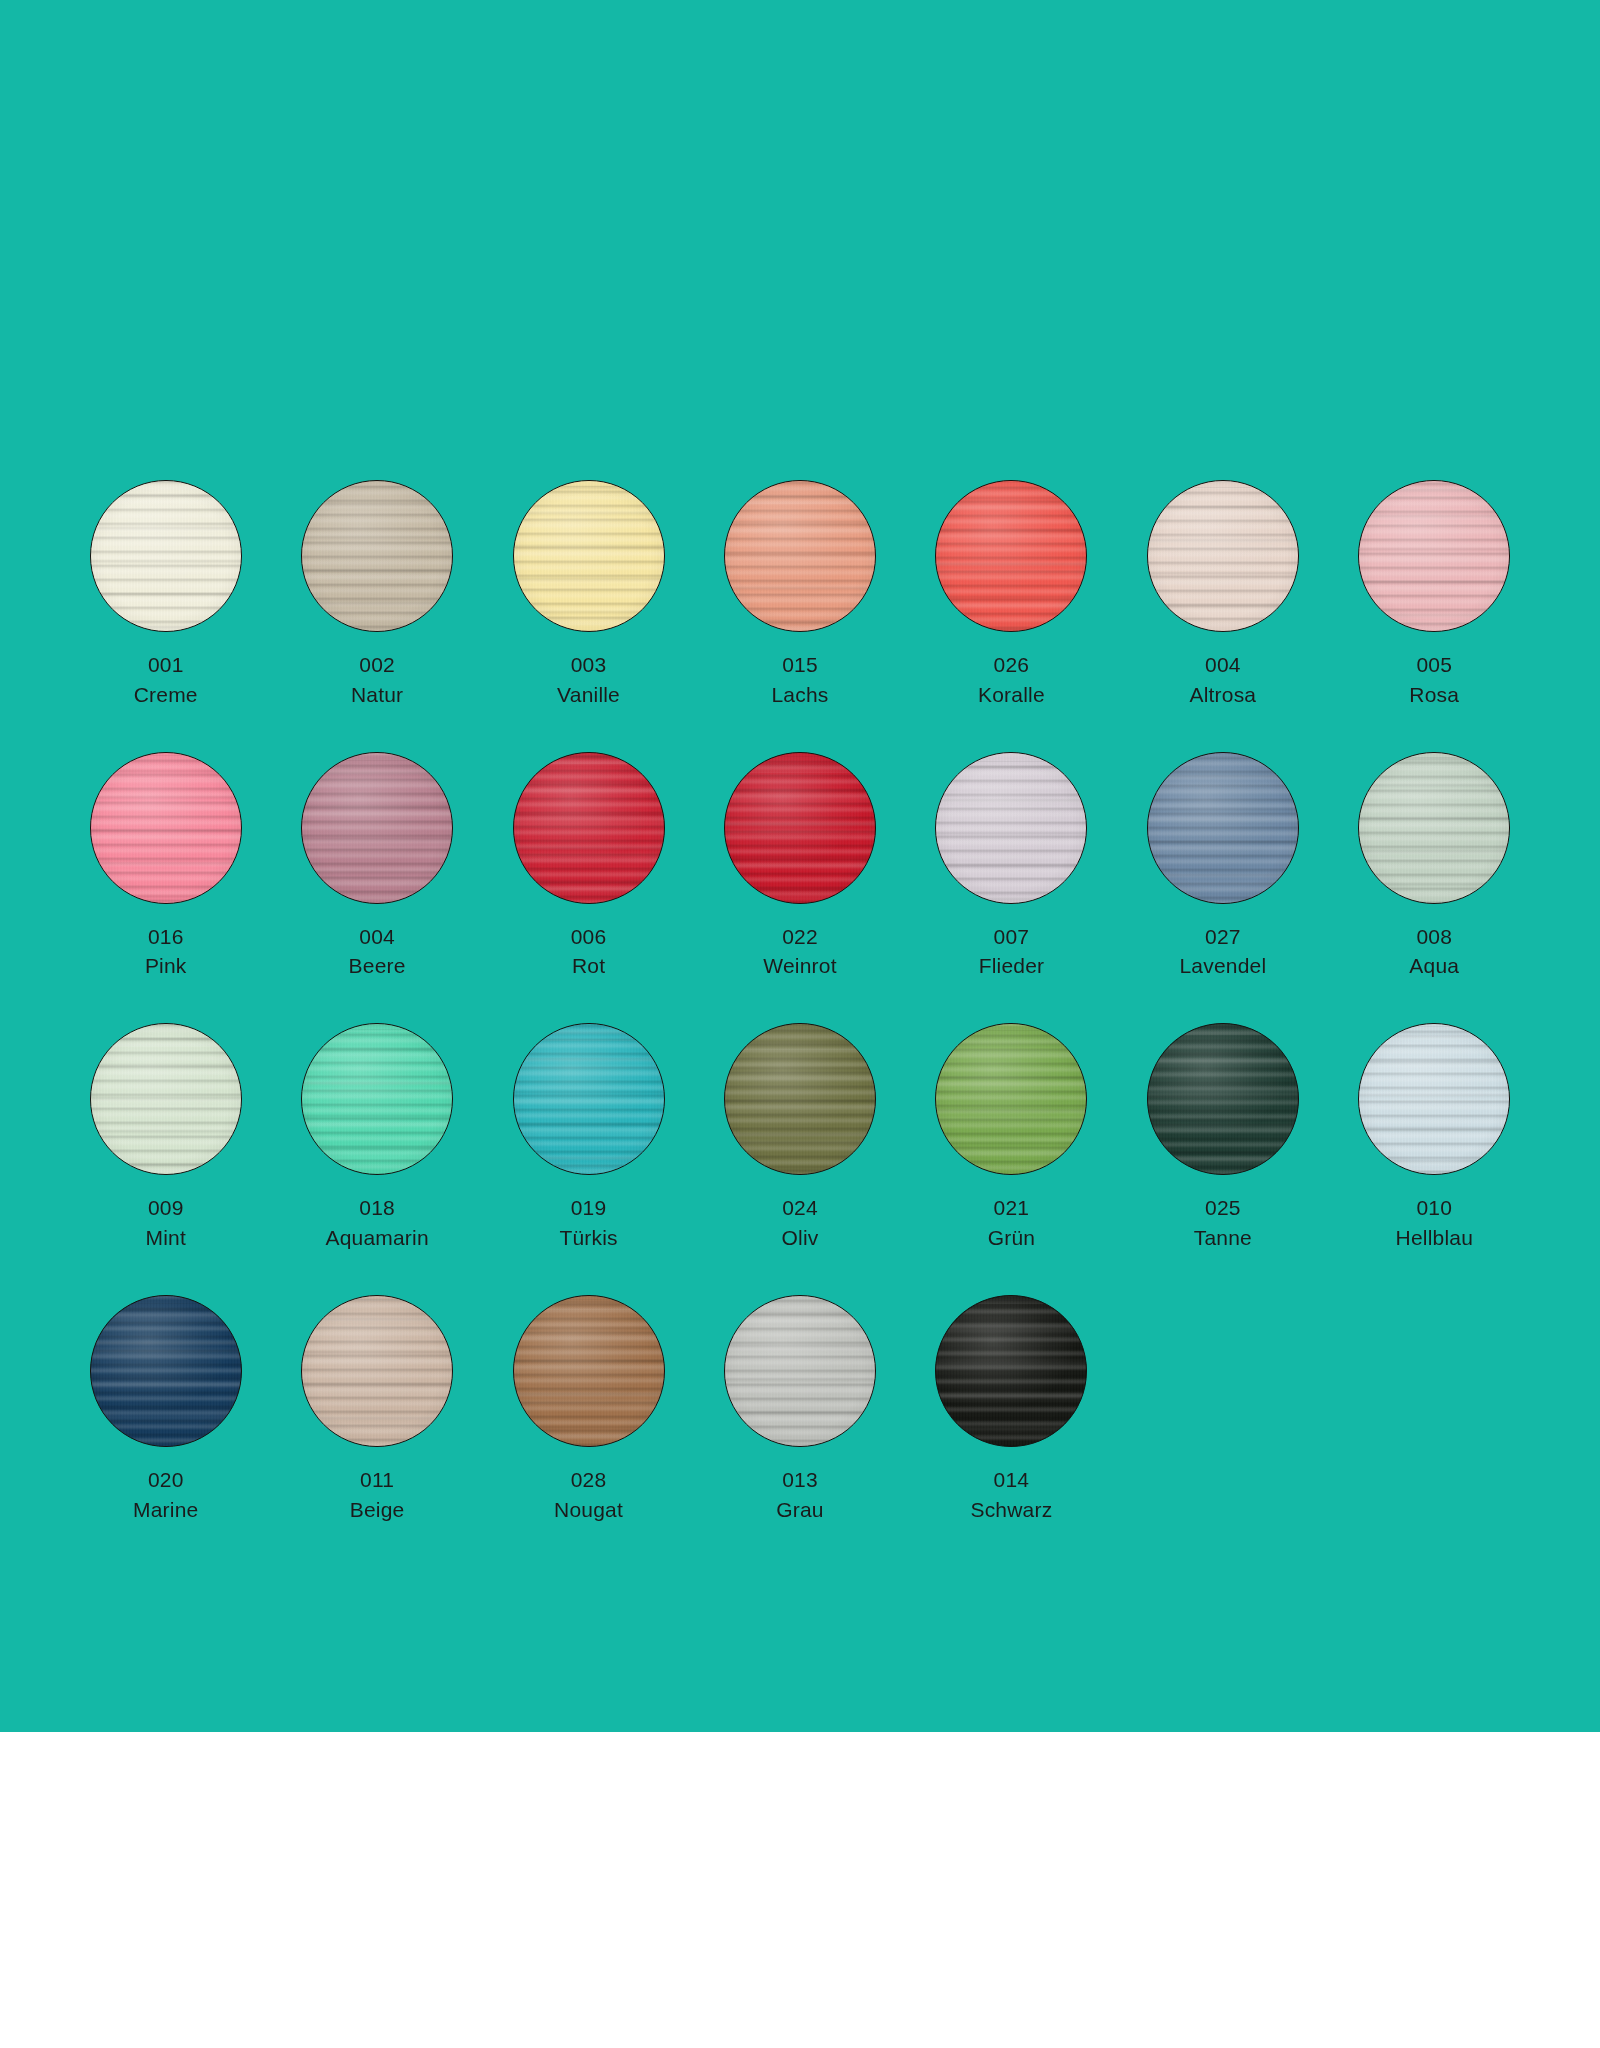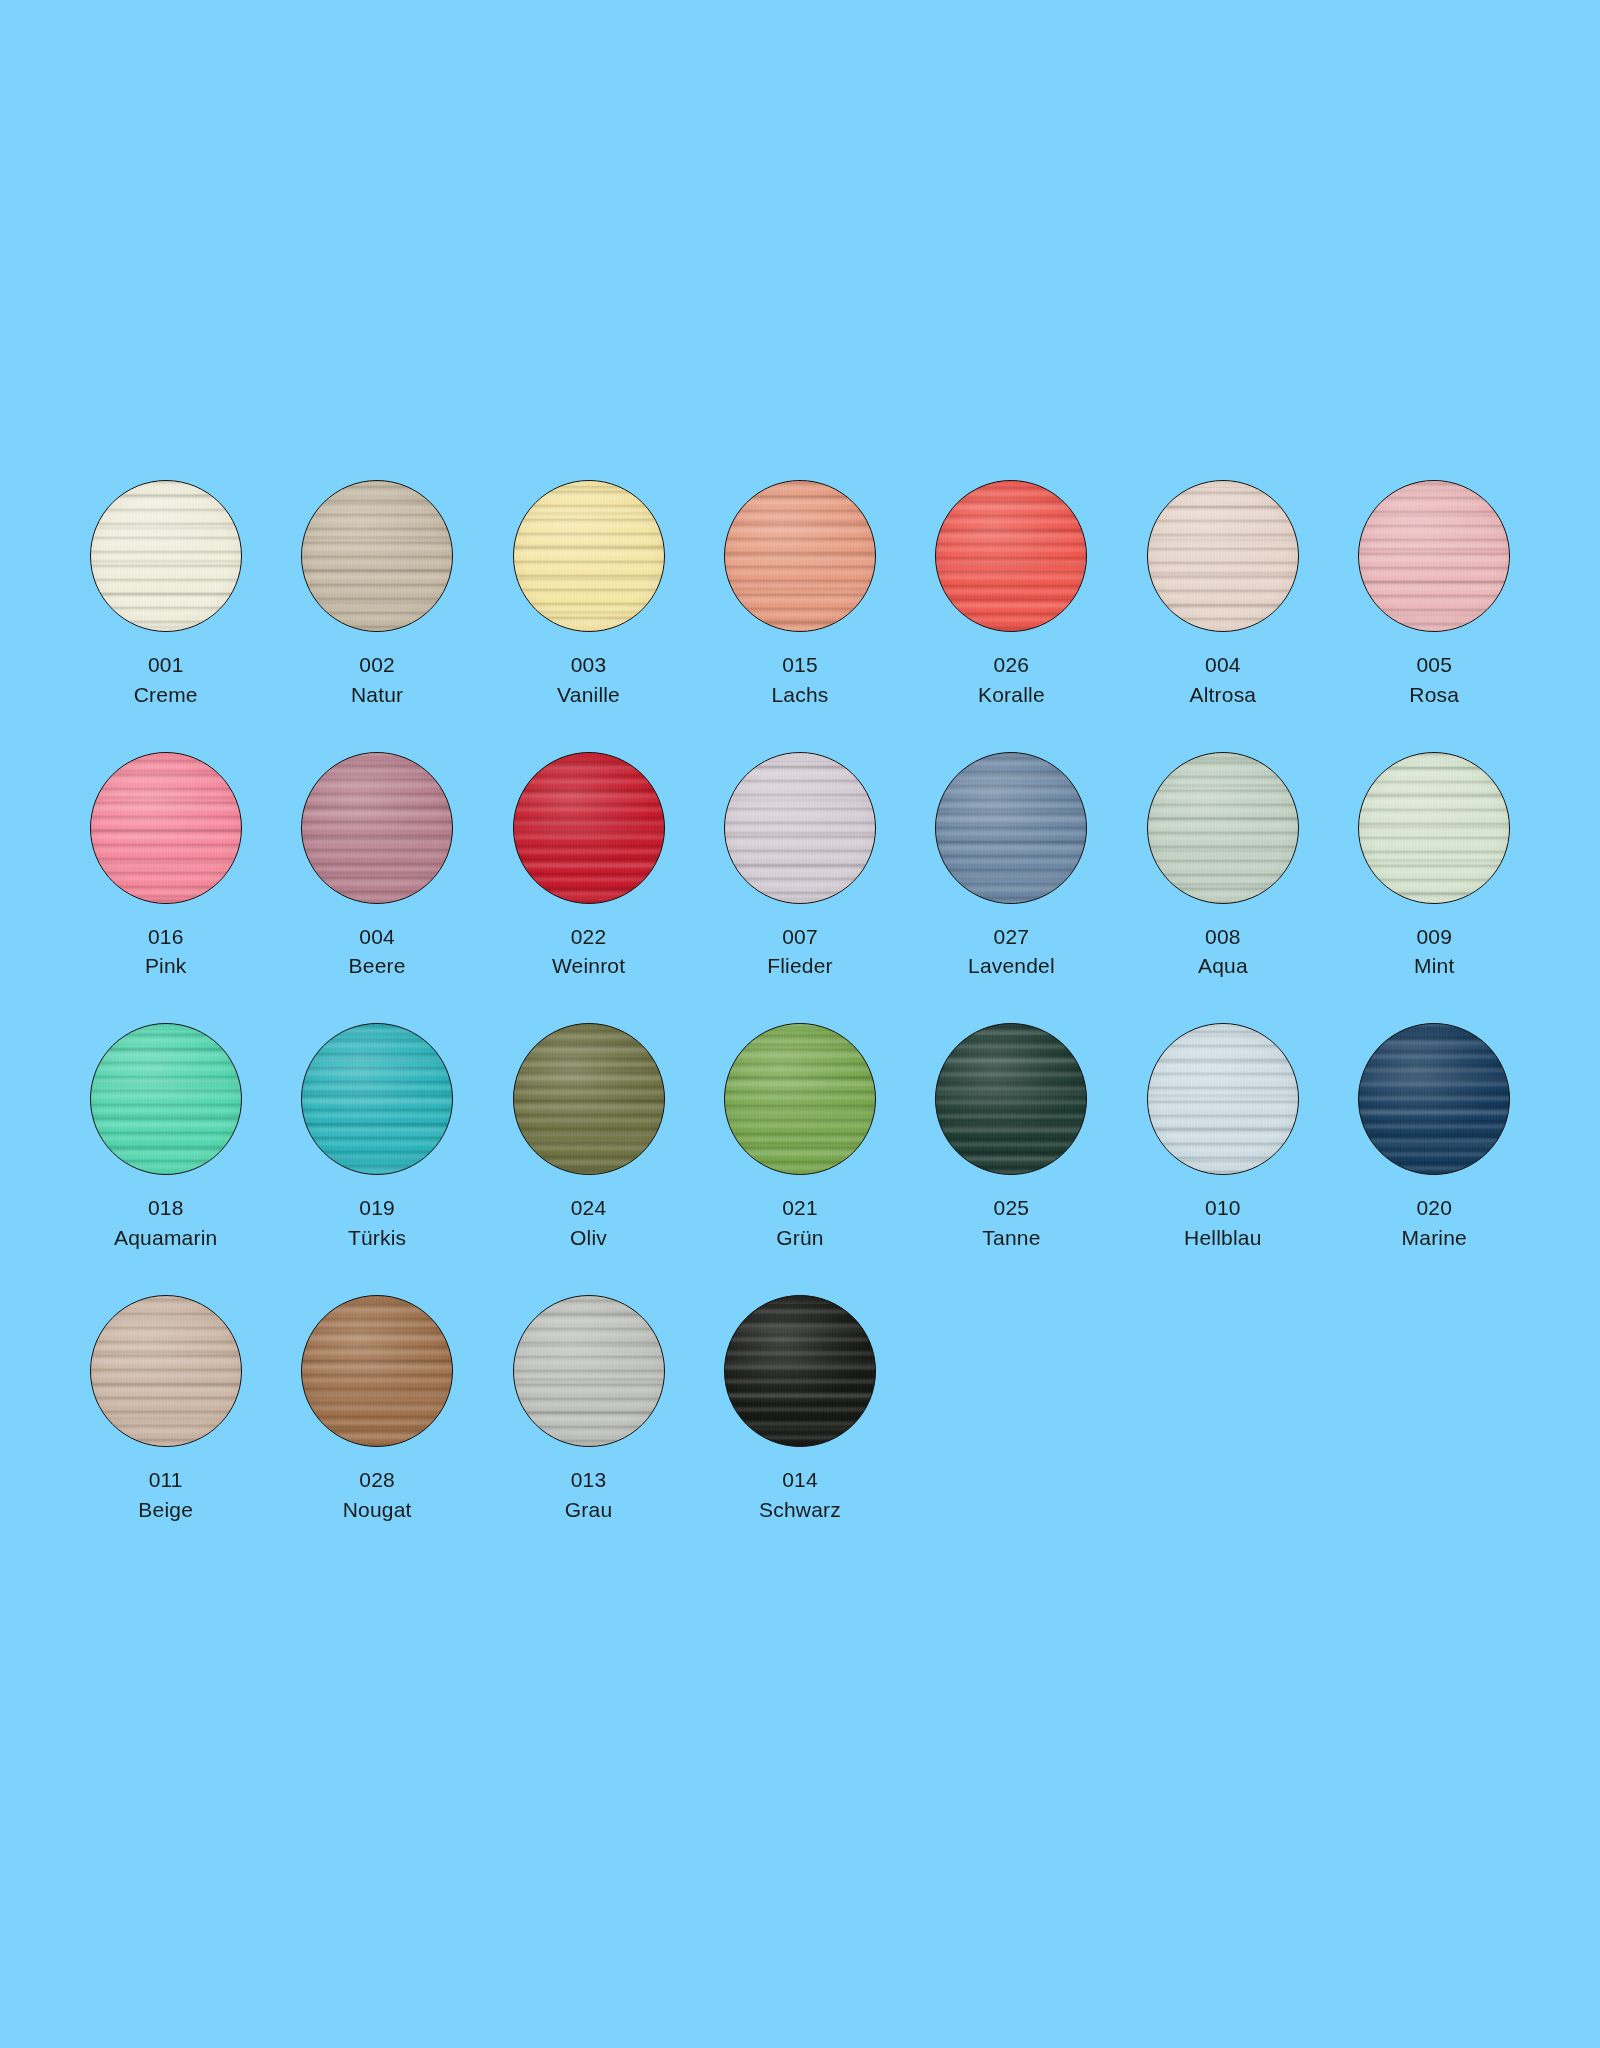--- a/index.html
+++ b/index.html
@@ -12,22 +12,22 @@
     width: 1600px;
     height: 2048px;
     font-family: "Liberation Sans", sans-serif;
     color: #1b1b1b;
     -webkit-font-smoothing: antialiased;
   }
 
   .sheet {
     position: relative;
     width: 1600px;
-    height: 2048px;
-    background: #7dd3fc;
+    height: 1732px;
+    background: #14b8a6;
     overflow: hidden;
   }
 
   .swatch-grid {
     position: absolute;
     left: 60px;
     top: 480px;
     width: 1480px;
     display: grid;
     grid-template-columns: repeat(7, 1fr);
@@ -236,20 +236,32 @@
             <div class="shade"></div>
           </div>
         </div>
         <div class="caption">
           <span class="code">004</span>
           <span class="name">Beere</span>
         </div>
       </div>
       <div class="swatch-cell">
         <div class="disc-wrap">
+          <div class="disc" style="background-color: rgb(205, 35, 53); border-color: rgb(20, 18, 15);">
+            <div class="tex" style="background-position: 0px 3px, 0px 15px, 3px 0px;"></div>
+            <div class="shade"></div>
+          </div>
+        </div>
+        <div class="caption">
+          <span class="code">006</span>
+          <span class="name">Rot</span>
+        </div>
+      </div>
+      <div class="swatch-cell">
+        <div class="disc-wrap">
           <div class="disc" style="background-color: rgb(200, 24, 42); border-color: rgb(20, 18, 15);">
             <div class="tex" style="background-position: 0px 8px, 0px 24px, 0px 0px;"></div>
             <div class="shade"></div>
           </div>
         </div>
         <div class="caption">
           <span class="code">022</span>
           <span class="name">Weinrot</span>
         </div>
       </div>

